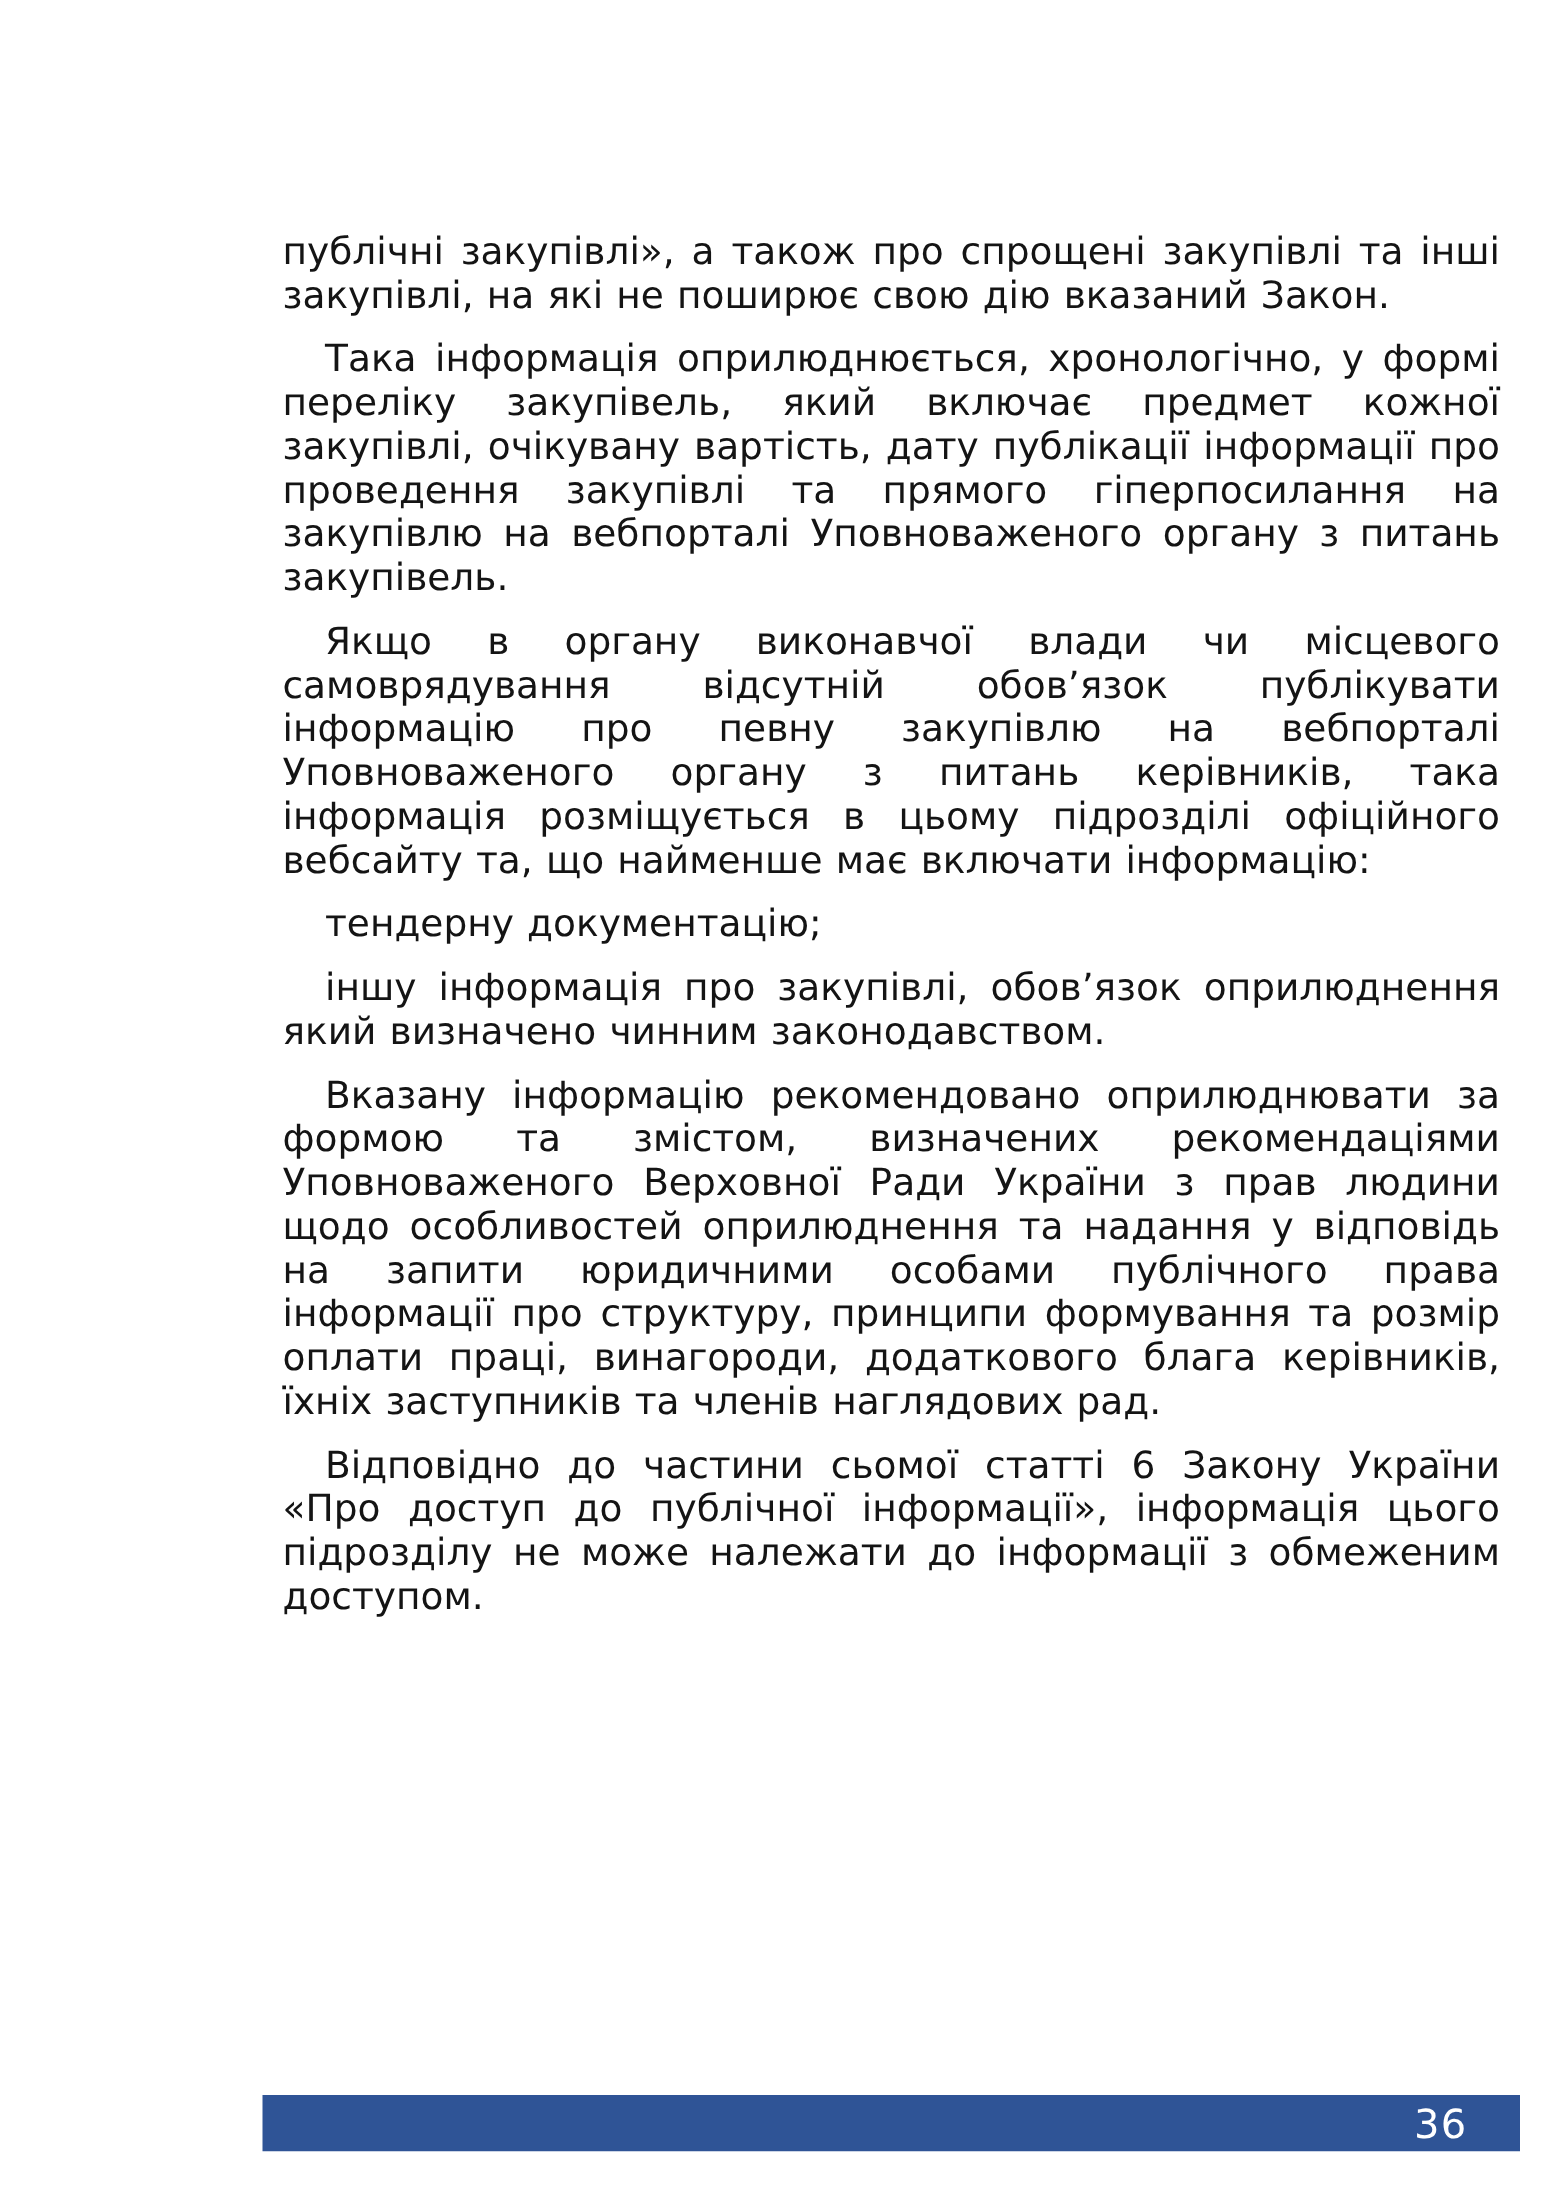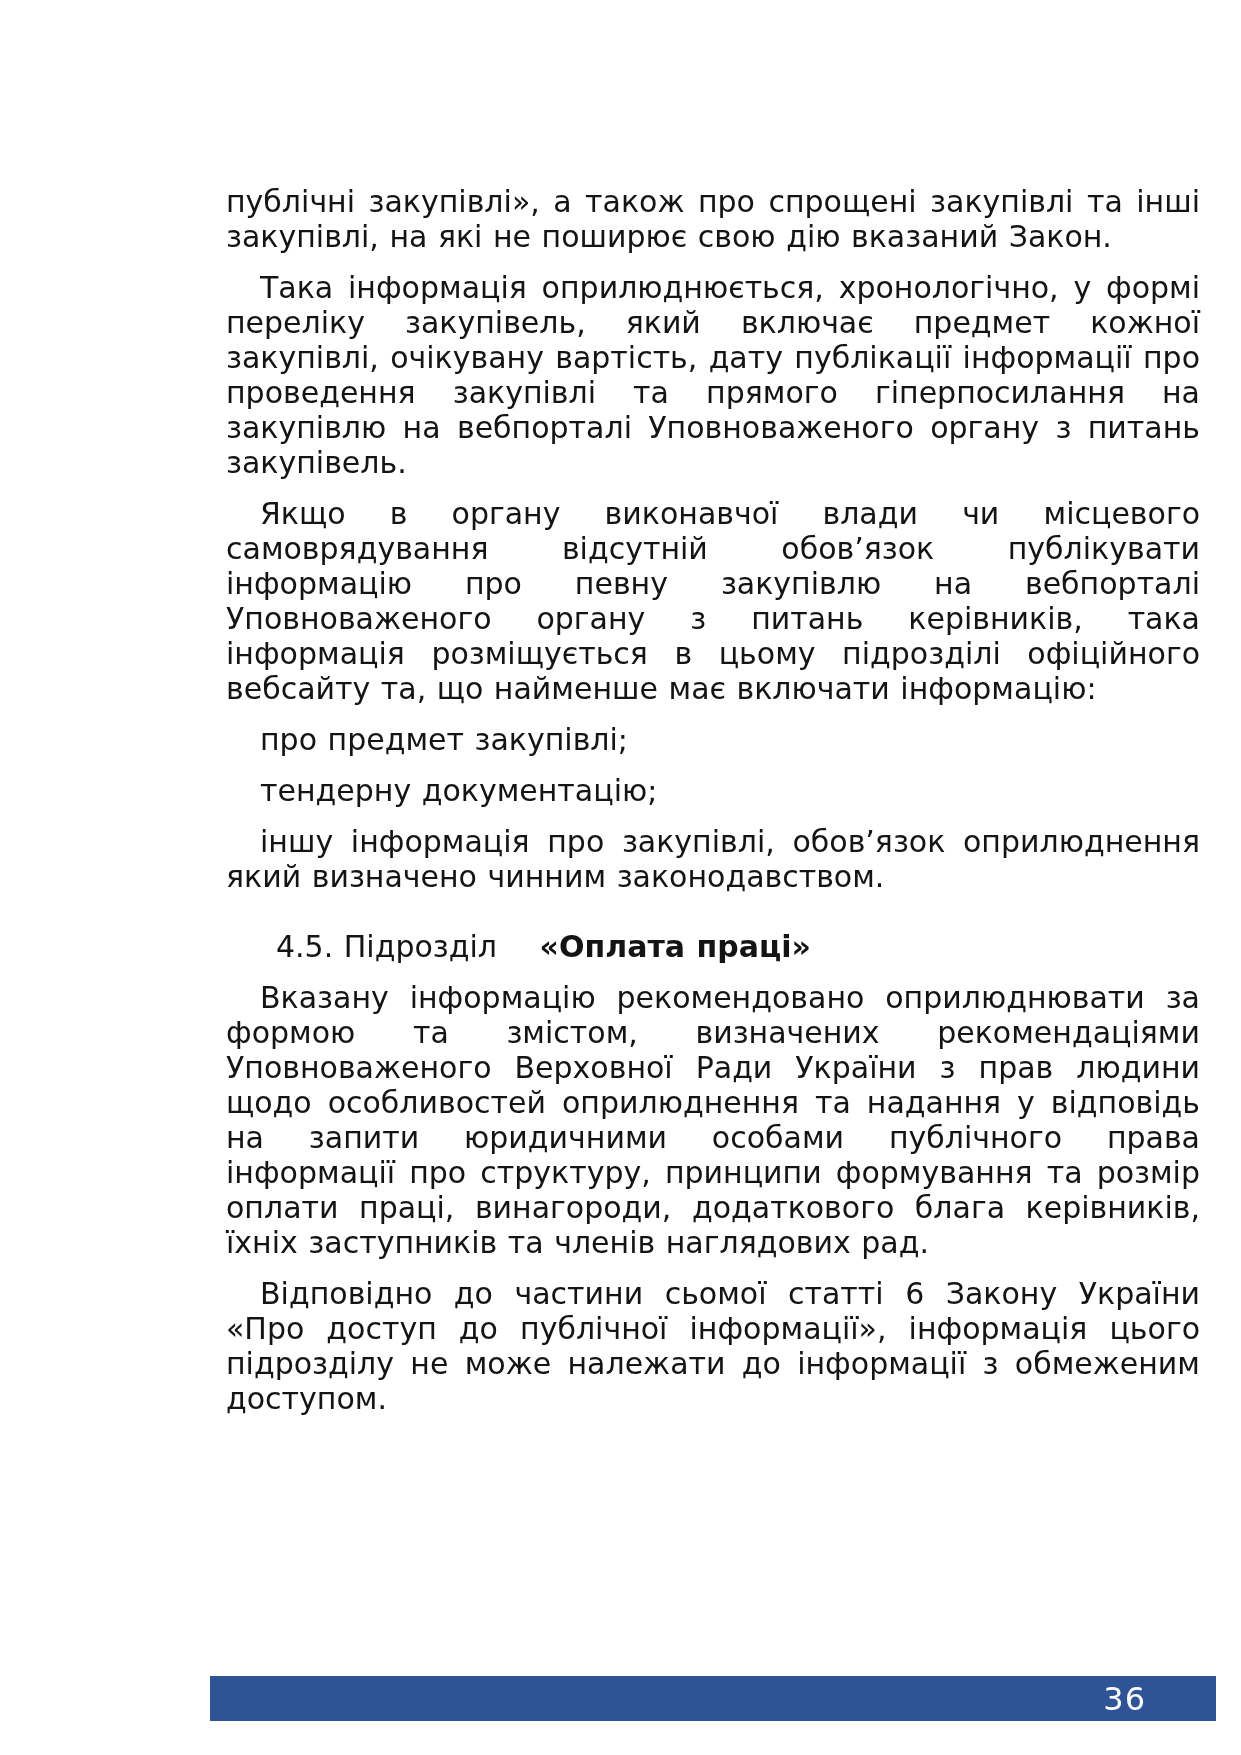--- a/index.html
+++ b/index.html
@@ -40,21 +40,21 @@
   .footer-bar {
     position: absolute;
     left: 146px;
     top: 1612px;
     width: 1006px;
     height: 45px;
     background: #2F5496;
     display: flex;
     align-items: center;
     justify-content: flex-end;
-    padding-right: 54px;
+    padding-right: 26px;
   }
   .page-number {
     color: #ffffff;
     font-size: 32px;
     line-height: 1;
     letter-spacing: 1px;
   }
 </style>
 </head>
 <body>
@@ -62,31 +62,27 @@
 <div class="page">
 
   <main class="content">
 
     <p class="para no-indent">публічні закупівлі», а також про спрощені закупівлі та інші закупівлі, на які не поширює свою дію вказаний Закон.</p>
 
     <p class="para">Така інформація оприлюднюється, хронологічно, у формі переліку закупівель, який включає предмет кожної закупівлі, очікувану вартість, дату публікації інформації про проведення закупівлі та прямого гіперпосилання на закупівлю на вебпорталі Уповноваженого органу з питань закупівель.</p>
 
     <p class="para">Якщо в органу виконавчої влади чи місцевого самоврядування відсутній обов’язок публікувати інформацію про певну закупівлю на вебпорталі Уповноваженого органу з питань керівників, така інформація розміщується в цьому підрозділі офіційного вебсайту та, що найменше має включати інформацію:</p>
 
-    <p class="para">про предмет закупівлі;</p>
 
 
     <p class="para">тендерну документацію;</p>
 
 
     <p class="para">іншу інформація про закупівлі, обов’язок оприлюднення який визначено чинним законодавством.</p>
 
-    <p class="para heading">
-      <span>4.5. Підрозділ </span><strong>«Оплата праці»</strong>
-    </p>
 
 
     <p class="para">Вказану інформацію рекомендовано оприлюднювати за формою та змістом, визначених рекомендаціями Уповноваженого Верховної Ради України з прав людини щодо особливостей оприлюднення та надання у відповідь на запити юридичними особами публічного права інформації про структуру, принципи формування та розмір оплати праці, винагороди, додаткового блага керівників, їхніх заступників та членів наглядових рад.</p>
 
     <p class="para">Відповідно до частини сьомої статті 6 Закону України «Про доступ до публічної інформації», інформація цього підрозділу не може належати до інформації з обмеженим доступом.</p>
 
   </main>
 
   <footer class="footer-bar">
     <span class="page-number">36</span>

